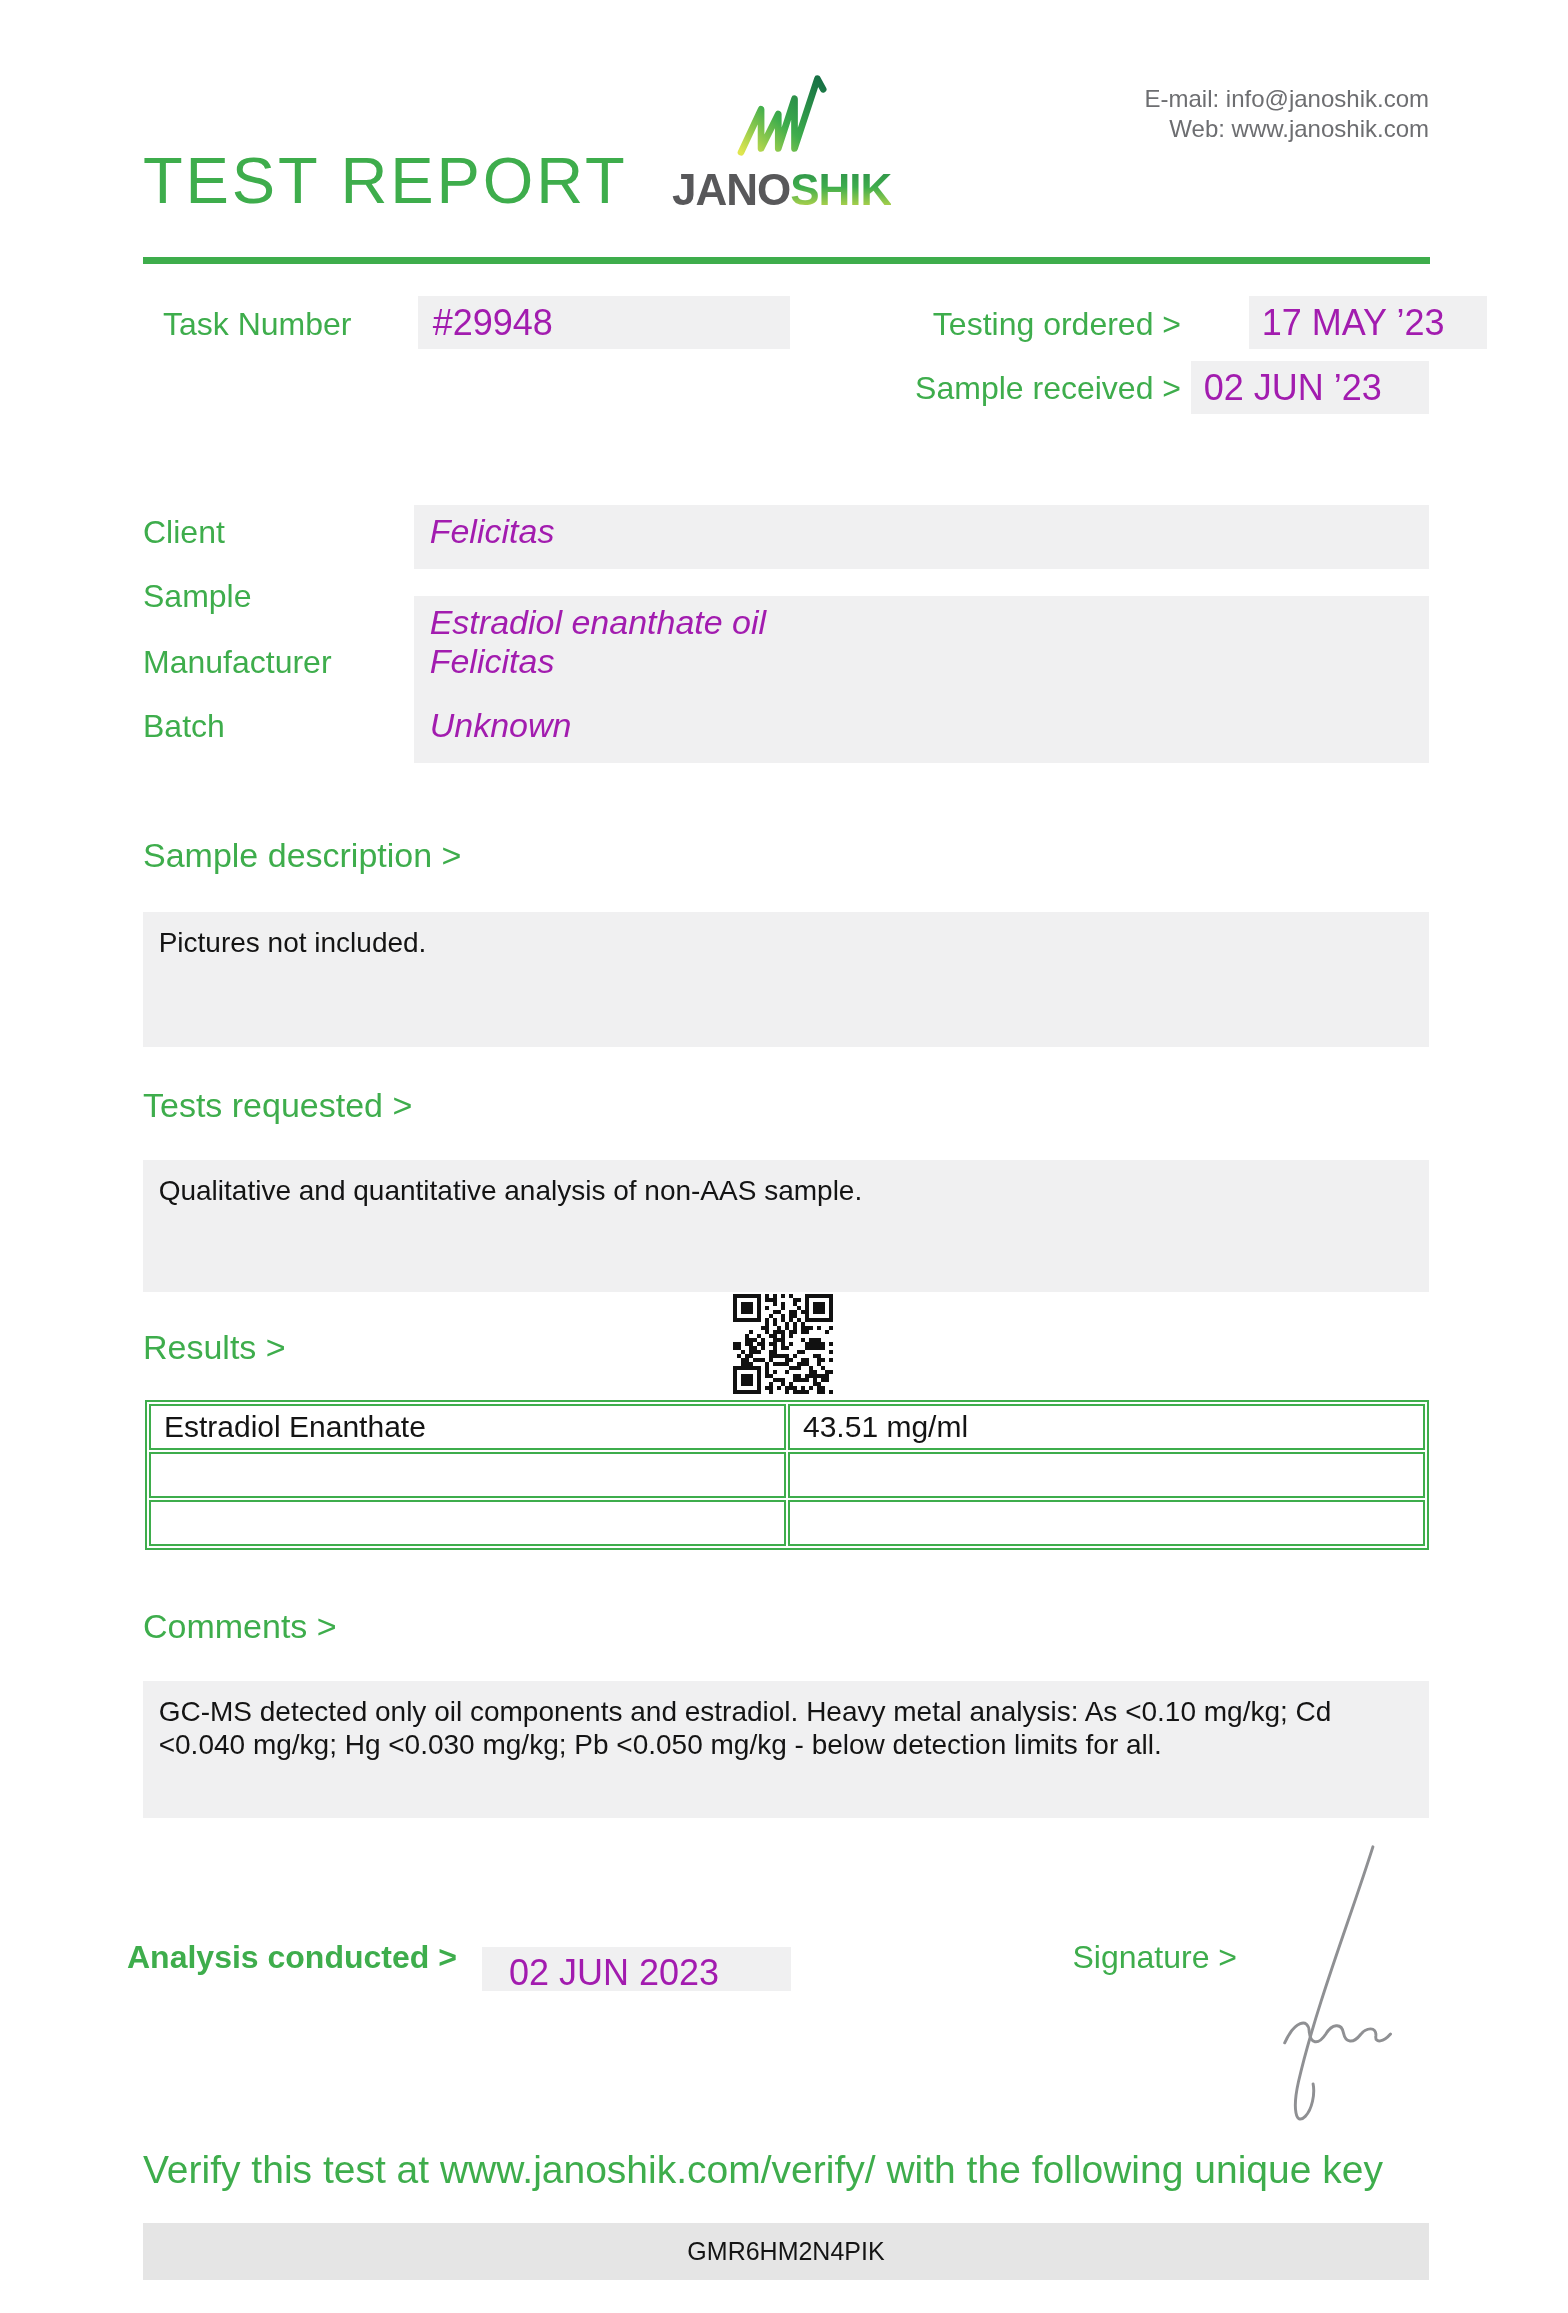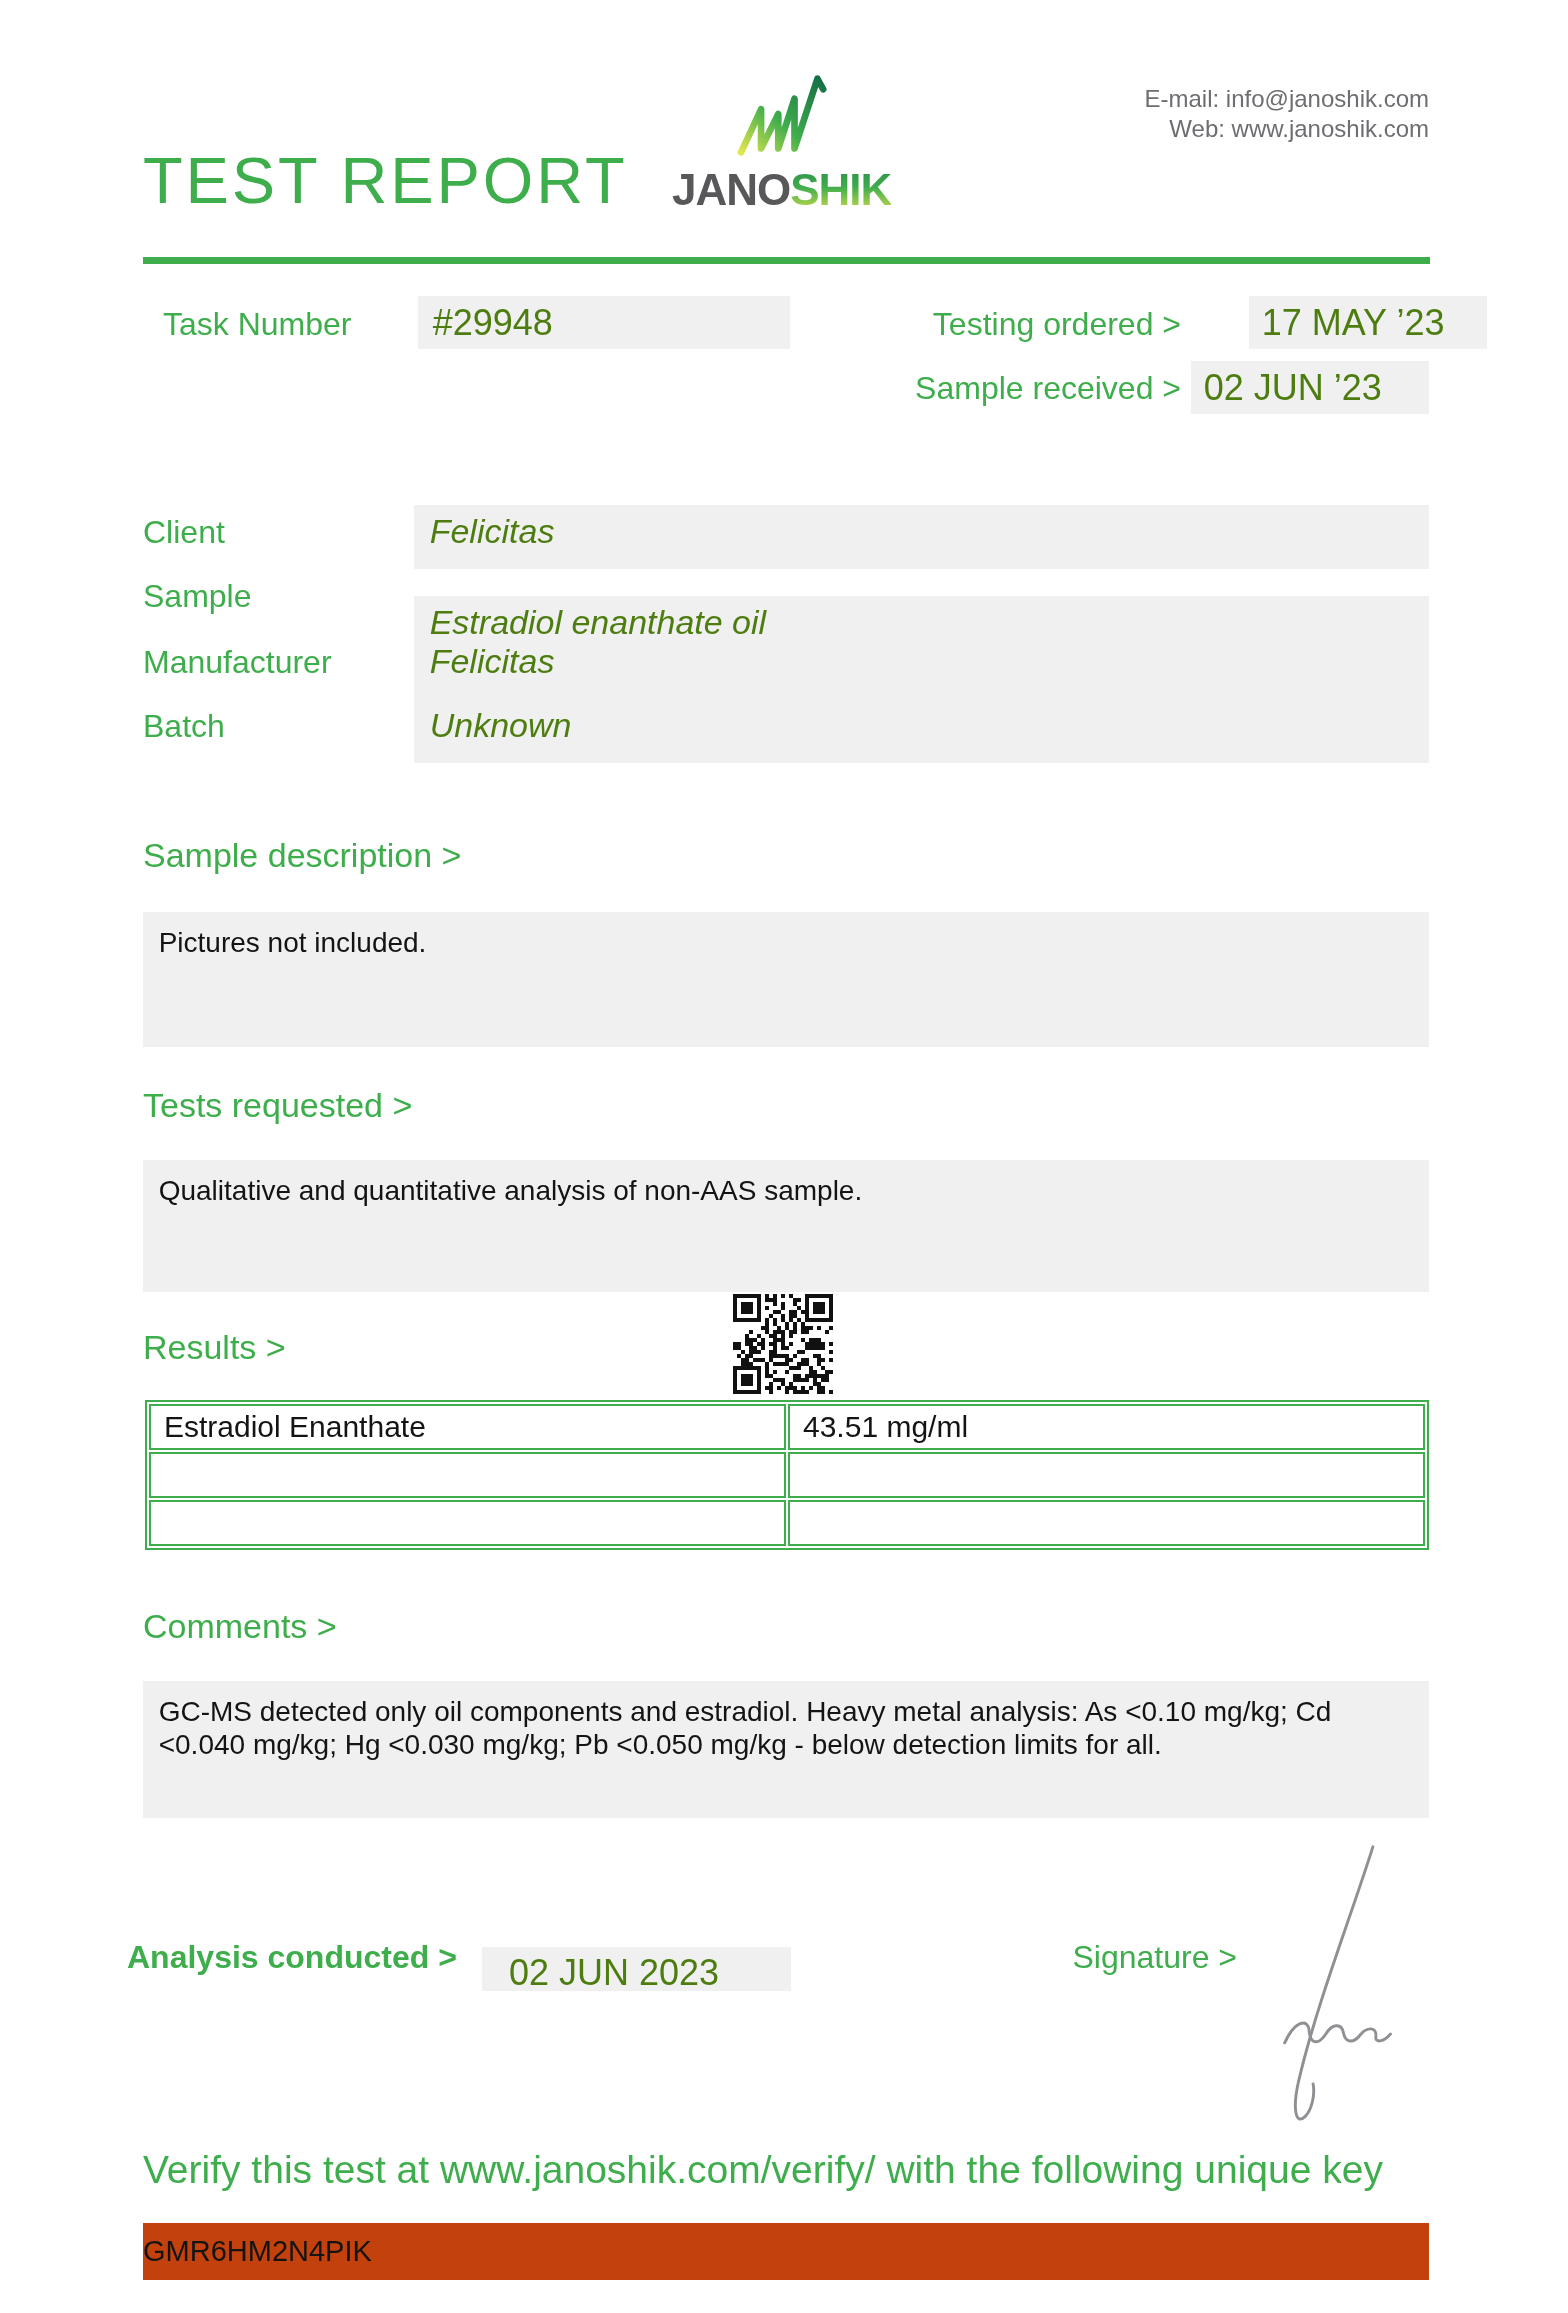--- a/index.html
+++ b/index.html
@@ -30,21 +30,21 @@
   .contact {
     right: 139px; top: 84px; text-align: right;
     font-size: 24px; line-height: 1.25; color: #6D6E71;
   }
   .header-rule { left: 143px; top: 257px; width: 1287px; height: 6.9px; background: #3EAD4C; }
 
   
   .green-label { color: #3EAD4C; font-size: 32px; white-space: nowrap; }
   .green-heading { color: #3EAD4C; font-size: 34px; white-space: nowrap; }
   .value-box {
-    background: #F0F0F1; color: #4d7c0f; font-size: 36px;
+    background: #F0F0F1; color: #a21caf; font-size: 36px;
     white-space: nowrap; overflow: hidden;
   }
   .text-box {
     left: 143px; width: 1286px; background: #F0F0F1;
     padding: 13.7px 17.6px 0 15.7px; font-size: 28px; line-height: 1.2; color: #141414;
   }
 
   
   .task-label  { left: 143px; top: 306px; margin-left: 20px; }
   .task-box    { left: 418px; top: 296px; width: 372px; height: 53px; line-height: 53px; padding-left: 14.7px; }
@@ -83,21 +83,21 @@
 
   
   .analysis-label { left: 127px; top: 1939px; font-weight: bold; }
   .analysis-box { left: 482px; top: 1927px; width: 309px; height: 44px; line-height: 51px; padding-left: 27px; margin-top: 20px; }
   .signature-label { left: 1019px; top: 1939px; width: 218px; text-align: right; }
   .signature-svg { left: 1257px; top: 1839px; width: 172px; height: 294px; }
 
   .verify-line { left: 143px; top: 2148px; width: 1287px; font-size: 39px; color: #3EAD4C; white-space: nowrap; }
   .key-box {
     left: 143px; top: 2223px; width: 1286px; height: 57px; line-height: 57px;
-    background: #c2410c; font-size: 29px; color: #141414;
+    background: #e5e5e5; text-align: center; font-size: 25px; color: #141414;
   }
 </style>
 </head>
 <body>
 
 <div class="abs report-title">TEST REPORT</div>
 
 <svg class="abs logo-icon" viewBox="0 0 100 90">
   <defs>
     <linearGradient id="lgIcon" x1="0" y1="1" x2="1" y2="0">

